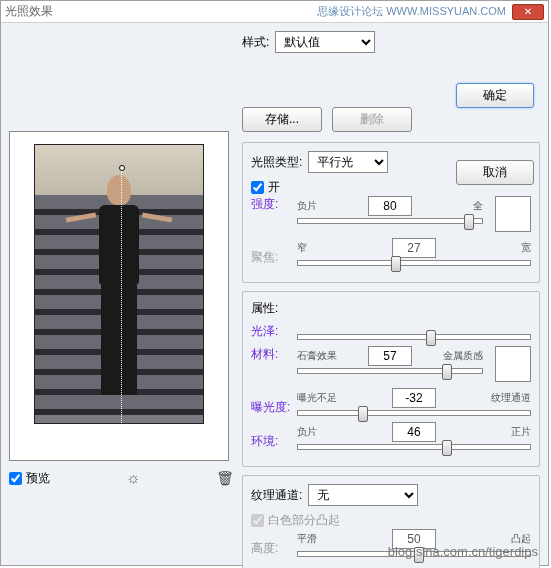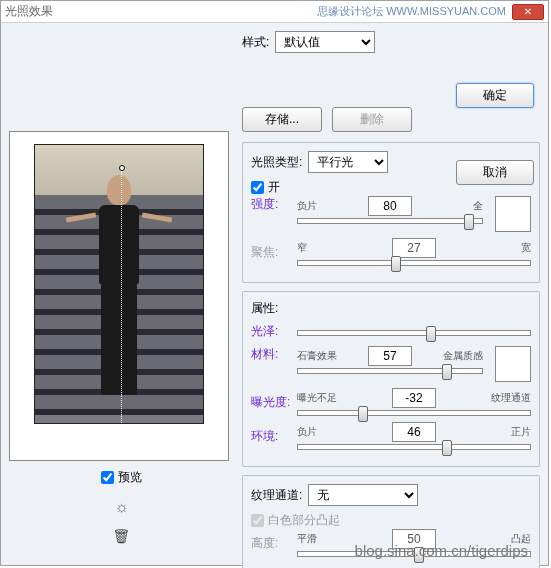--- a/index.html
+++ b/index.html
@@ -20,44 +20,44 @@
 .step { height: 20px; border-bottom: 6px solid #2a2a30; background: #6a6a72; }
 .figure { position: absolute; left: 50%; top: 30px; transform: translateX(-50%); width: 90px; height: 230px; }
 .head { width: 24px; height: 30px; background: #c8a080; border-radius: 50% 50% 40% 40%; margin: 0 auto; }
 .torso { width: 40px; height: 80px; background: #1a1a1a; margin: 0 auto; border-radius: 6px 6px 4px 4px; }
 .arms { position: absolute; top: 40px; left: 0; right: 0; height: 4px; }
 .arm-l { position: absolute; left: -8px; top: 0; width: 30px; height: 5px; background: #c8a080; transform: rotate(-10deg); }
 .arm-r { position: absolute; right: -8px; top: 0; width: 30px; height: 5px; background: #c8a080; transform: rotate(10deg); }
 .legs { width: 36px; height: 110px; background: #1a1a1a; margin: 0 auto; }
 .lightpt { position: absolute; left: 84px; top: 20px; width: 6px; height: 6px; background: #fff; border: 1px solid #000; border-radius: 50%; }
 .lightline { position: absolute; left: 86px; top: 26px; width: 1px; height: 260px; border-left: 1px dotted #fff; }
-.previewrow { display: flex; align-items: center; gap: 6px; margin-top: 8px; flex-direction: column; }
+.previewrow { display: flex; align-items: center; gap: 6px; margin-top: 8px; }
 .previewrow .sp { flex: 1; }
 .btn { background: linear-gradient(#fff, #e4e4e4); border: 1px solid #888; border-radius: 3px; padding: 3px 0; text-align: center; cursor: pointer; margin-top: 46px; }
 .btn.primary { border: 1px solid #5a8fd8; box-shadow: 0 0 2px #7ab0f0; }
 .btncol { position: absolute; right: 14px; top: 36px; width: 78px; display: flex; flex-direction: column; gap: 6px; }
 .row0 { display: flex; align-items: center; gap: 6px; margin-bottom: 8px; }
 select { border: 1px solid #888; background: #fff; padding: 2px 4px; height: 22px; }
 .smbtncol { display: flex; gap: 10px; margin-bottom: 10px; }
 .smbtn { width: 80px; }
 .group { border: 1px solid #b8c0c8; border-radius: 2px; padding: 8px 8px 10px 8px; margin-bottom: 8px; background: #eef1f5; }
 .grouphdr { display: flex; align-items: center; gap: 6px; margin-bottom: 6px; }
-.sliderrow { display: flex; align-items: center; gap: 6px; margin-bottom: 6px; }
+.sliderrow { display: flex; align-items: flex-end; gap: 6px; margin-bottom: 6px; }
 .sliderrow .lbl { width: 40px; color: #6d28d9; }
 .sliderrow.disabled .lbl, .sliderrow.disabled .end, .disabled { color: #9a9a9a; }
 .slblock { flex: 1; position: relative; }
 .sltop { display: flex; align-items: center; }
 .slend { width: 56px; font-size: 10px; color: #555; }
 .slend.r { text-align: right; }
 .slnum { width: 44px; border: 1px solid #888; background: #fff; text-align: center; height: 20px; margin: 0 auto; }
 .track { height: 6px; border: 1px solid #888; background: #fff; position: relative; margin-top: 2px; }
 .thumb { position: absolute; top: -5px; width: 10px; height: 16px; background: linear-gradient(#f8f8f8,#d0d0d0); border: 1px solid #666; border-radius: 2px; }
 .swatch { width: 36px; height: 36px; border: 1px solid #888; background: #fff; margin-left: 6px; }
 .chk { display: flex; align-items: center; gap: 4px; }
-.footer { position: absolute; right: 20px; bottom: 6px; color: #7a7a7a; font-size: 15px; }
+.footer { position: absolute; right: 10px; bottom: 6px; color: #7a7a7a; font-size: 13px; }
 .bulb { font-size: 16px; color: #666; }
 .trash { font-size: 14px; color: #444; }
 </style>
 </head>
 <body>
 
 <div class="dialog">
   <div class="titlebar">
     <span class="title">光照效果</span>
     <span class="spacer"></span>

